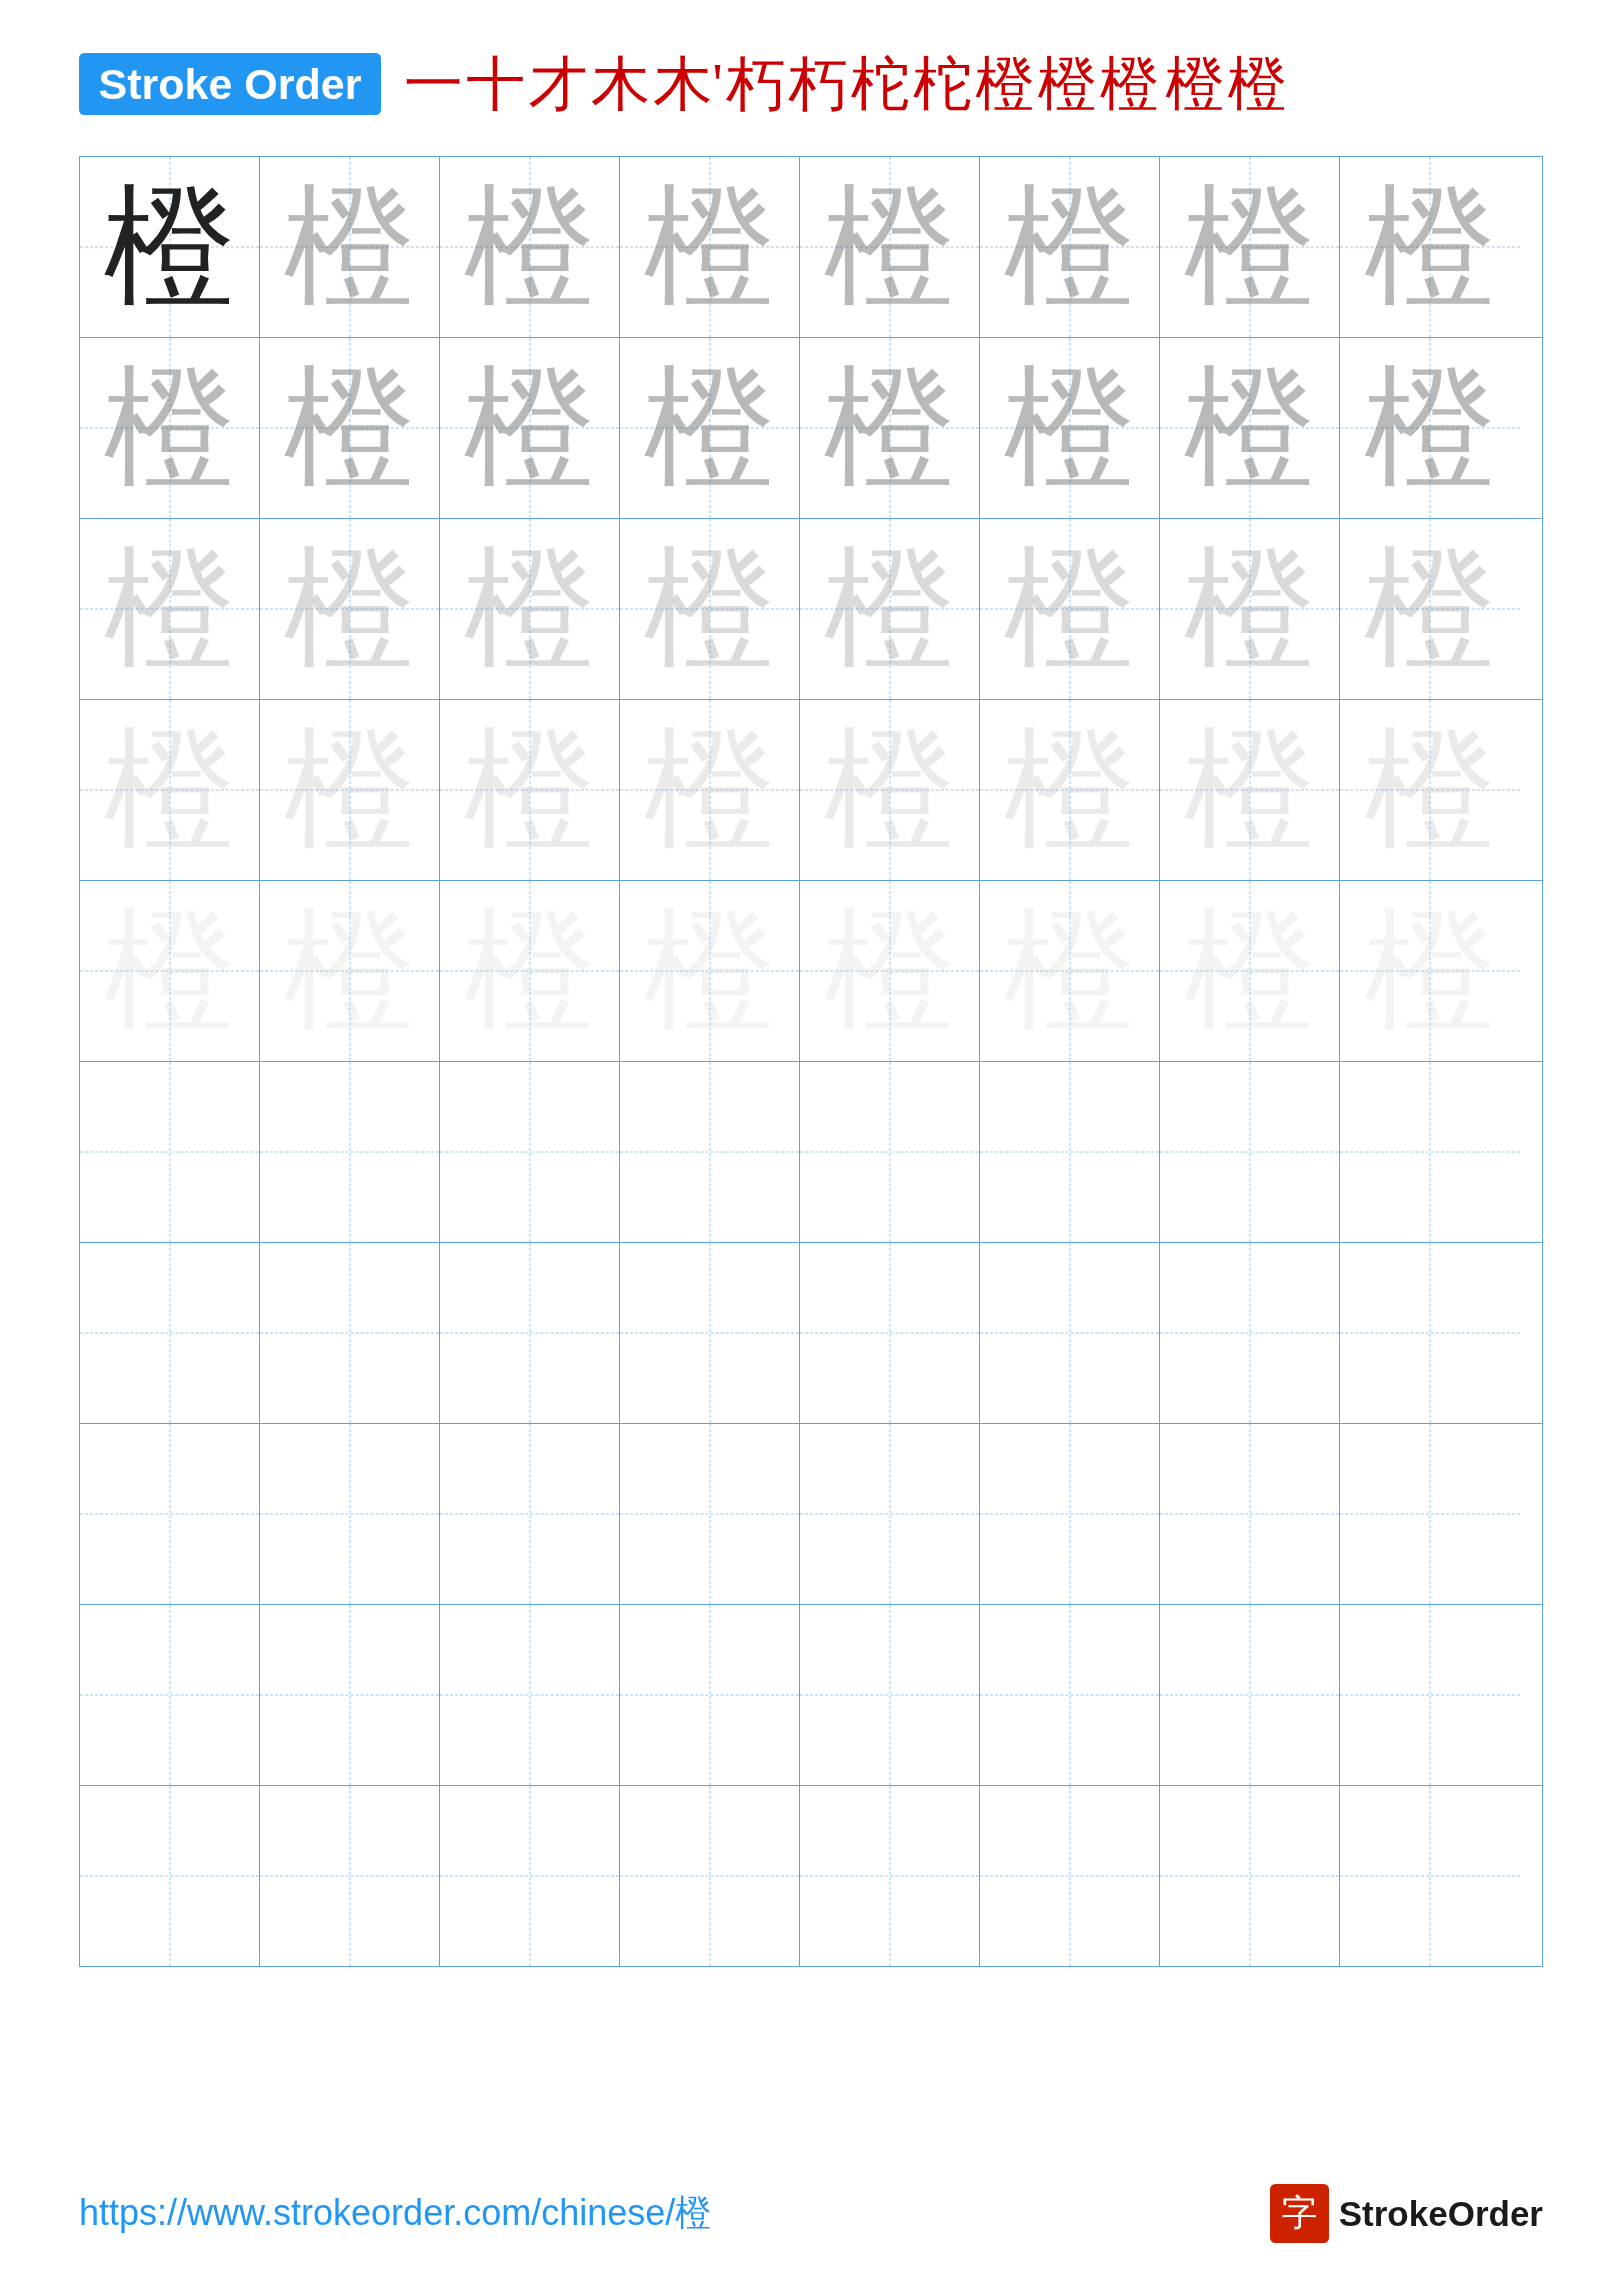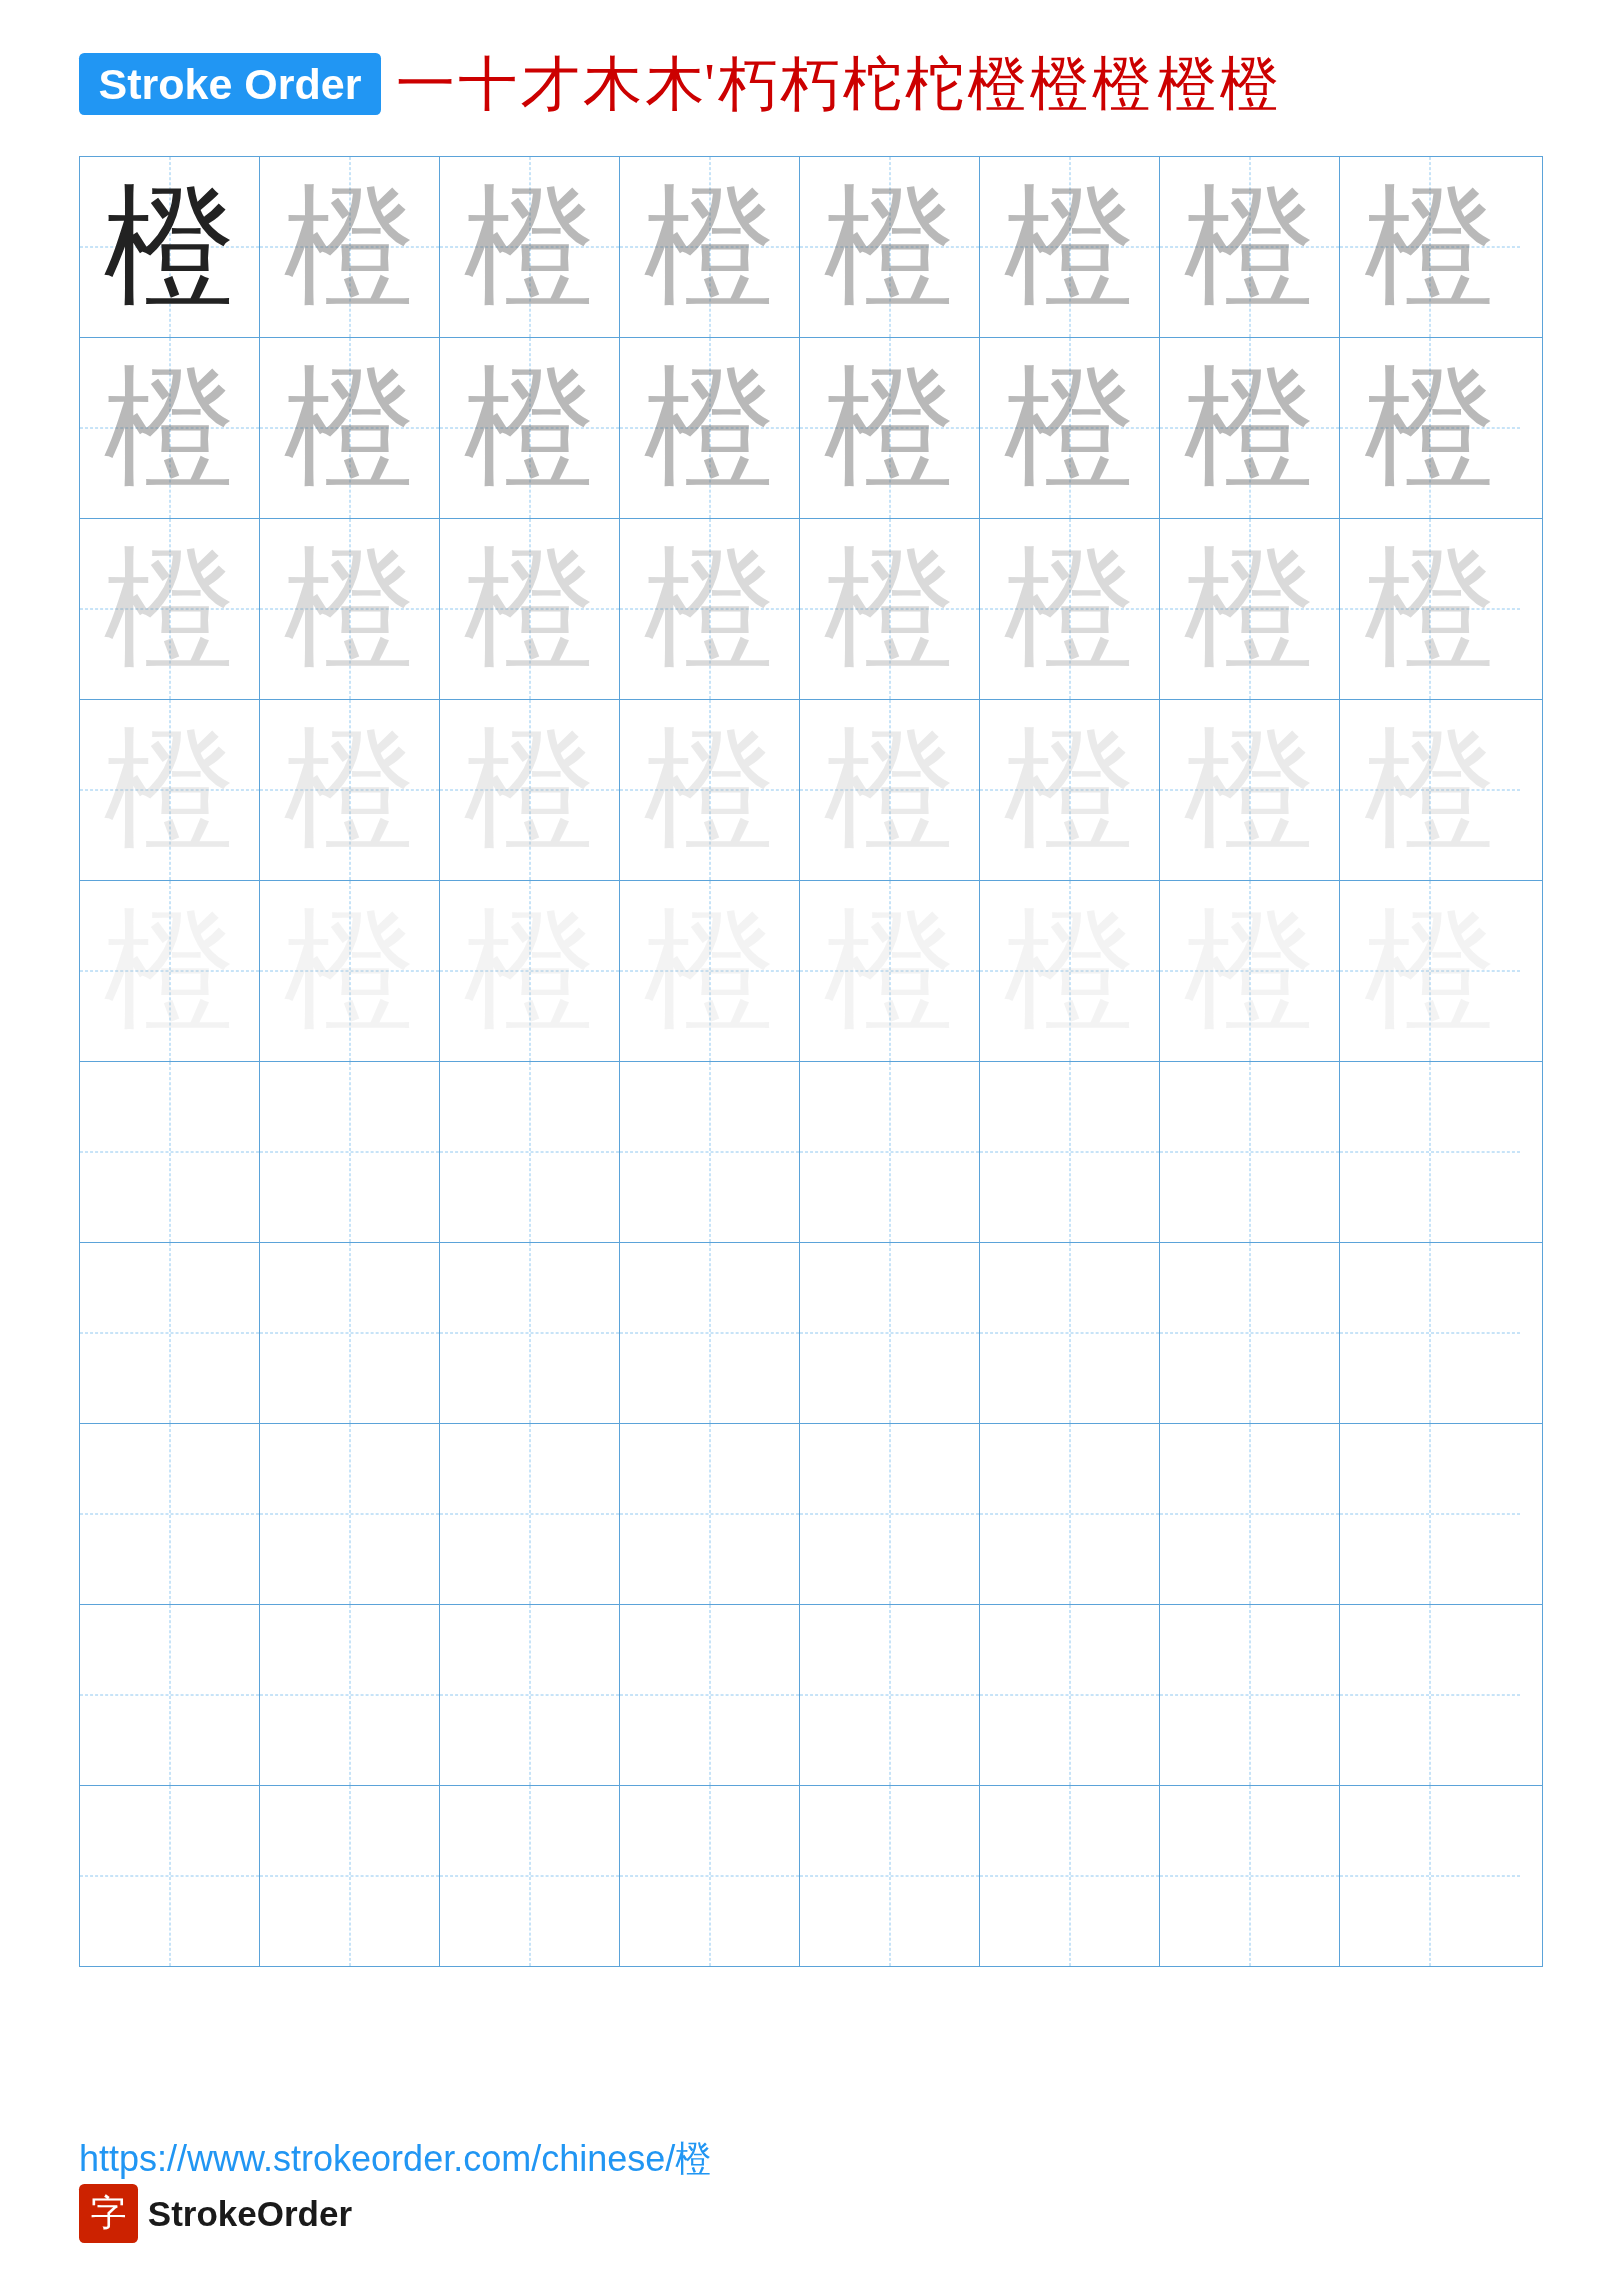--- a/index.html
+++ b/index.html
@@ -34,21 +34,21 @@
     .title .char {
       color: #2196F3;
     }
 
     .stroke-order-section {
       width: 100%;
       margin-bottom: 39px;
       display: flex;
       flex-wrap: wrap;
       align-items: center;
-      gap: 15px;
+      gap: 23px;
     }
 
     .stroke-order-label {
       background: #2196F3;
       color: #fff;
       font-size: 43px;
       font-weight: bold;
       padding: 6.5px 19.6px;
       border-radius: 5.2px;
       font-family: sans-serif;
@@ -152,21 +152,21 @@
       color: rgba(200, 200, 200, 0.22);
     }
 
     
     .footer {
       width: 100%;
       margin-top: auto;
       padding-top: 39px;
       display: flex;
       justify-content: space-between;
-      flex-direction: column;
+      align-items: center;
     }
 
     .footer-url {
       font-size: 36px;
       color: #2196F3;
       font-family: sans-serif;
     }
 
     .footer-logo {
       display: flex;

